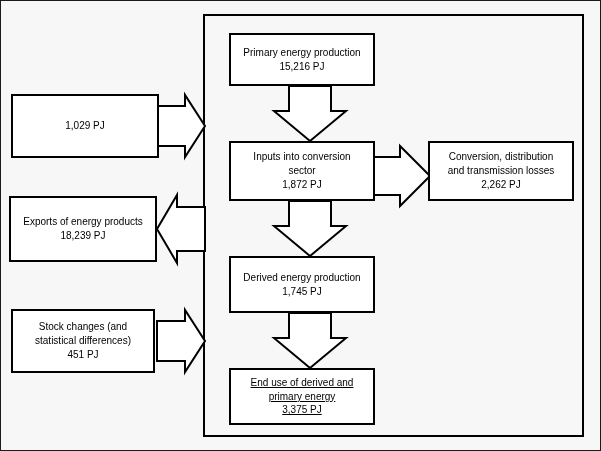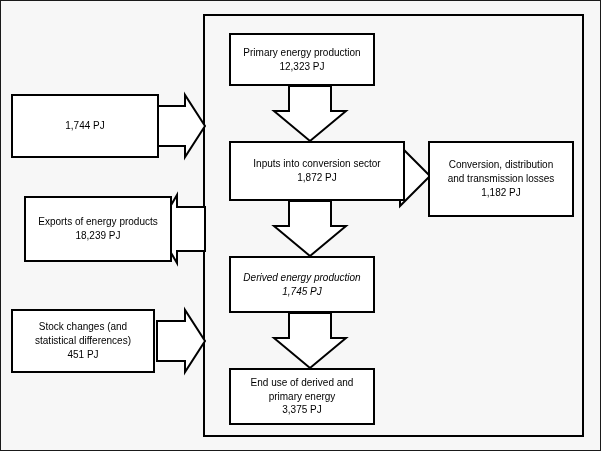--- a/index.html
+++ b/index.html
@@ -85,51 +85,51 @@
 
   <svg class="arrow-svg" style="left:272px; top:199px; width:74px; height:57px;" viewBox="0 0 74 57">
     <polygon class="arrow-shape" points="16,1 58,1 58,26 73,26 37,56 1,26 16,26"></polygon>
   </svg>
 
   <svg class="arrow-svg" style="left:272px; top:311px; width:74px; height:57px;" viewBox="0 0 74 57">
     <polygon class="arrow-shape" points="16,1 58,1 58,26 73,26 37,56 1,26 16,26"></polygon>
   </svg>
 
   <div class="node" style="left:10px; top:93px; width:148px; height:64px;">
-    <span class="value">1,744 PJ</span>
+    <span class="value">1,029 PJ</span>
   </div>
 
-  <div class="node" style="left:23px; top:195px; width:148px; height:66px;">
+  <div class="node" style="left:8px; top:195px; width:148px; height:66px;">
     <span class="label">Exports of energy products</span>
     <span class="value">18,239 PJ</span>
   </div>
 
   <div class="node" style="left:10px; top:308px; width:144px; height:64px;">
     <span class="label">Stock changes (and statistical differences)</span>
     <span class="value">451 PJ</span>
   </div>
 
   <div class="node" style="left:228px; top:32px; width:146px; height:53px;">
     <span class="label">Primary energy production</span>
-    <span class="value">12,323 PJ</span>
+    <span class="value">15,216 PJ</span>
   </div>
 
-  <div class="node" style="left:228px; top:140px; width:176px; height:60px;">
+  <div class="node" style="left:228px; top:140px; width:146px; height:60px;">
     <span class="label">Inputs into conversion sector</span>
     <span class="value">1,872 PJ</span>
   </div>
 
-  <div class="node" style="left:228px; top:255px; width:146px; height:57px;font-style:italic;">
+  <div class="node" style="left:228px; top:255px; width:146px; height:57px;">
     <span class="label">Derived energy production</span>
     <span class="value">1,745 PJ</span>
   </div>
 
-  <div class="node" style="left:228px; top:367px; width:146px; height:57px;">
+  <div class="node" style="left:228px; top:367px; width:146px; height:57px;text-decoration:underline;">
     <span class="label">End use of derived and primary energy</span>
     <span class="value">3,375 PJ</span>
   </div>
 
-  <div class="node" style="left:427px; top:140px; width:146px; height:76px;">
+  <div class="node" style="left:427px; top:140px; width:146px; height:60px;">
     <span class="label">Conversion, distribution and transmission losses</span>
-    <span class="value">1,182 PJ</span>
+    <span class="value">2,262 PJ</span>
   </div>
 
 </div>
 
 </body></html>

